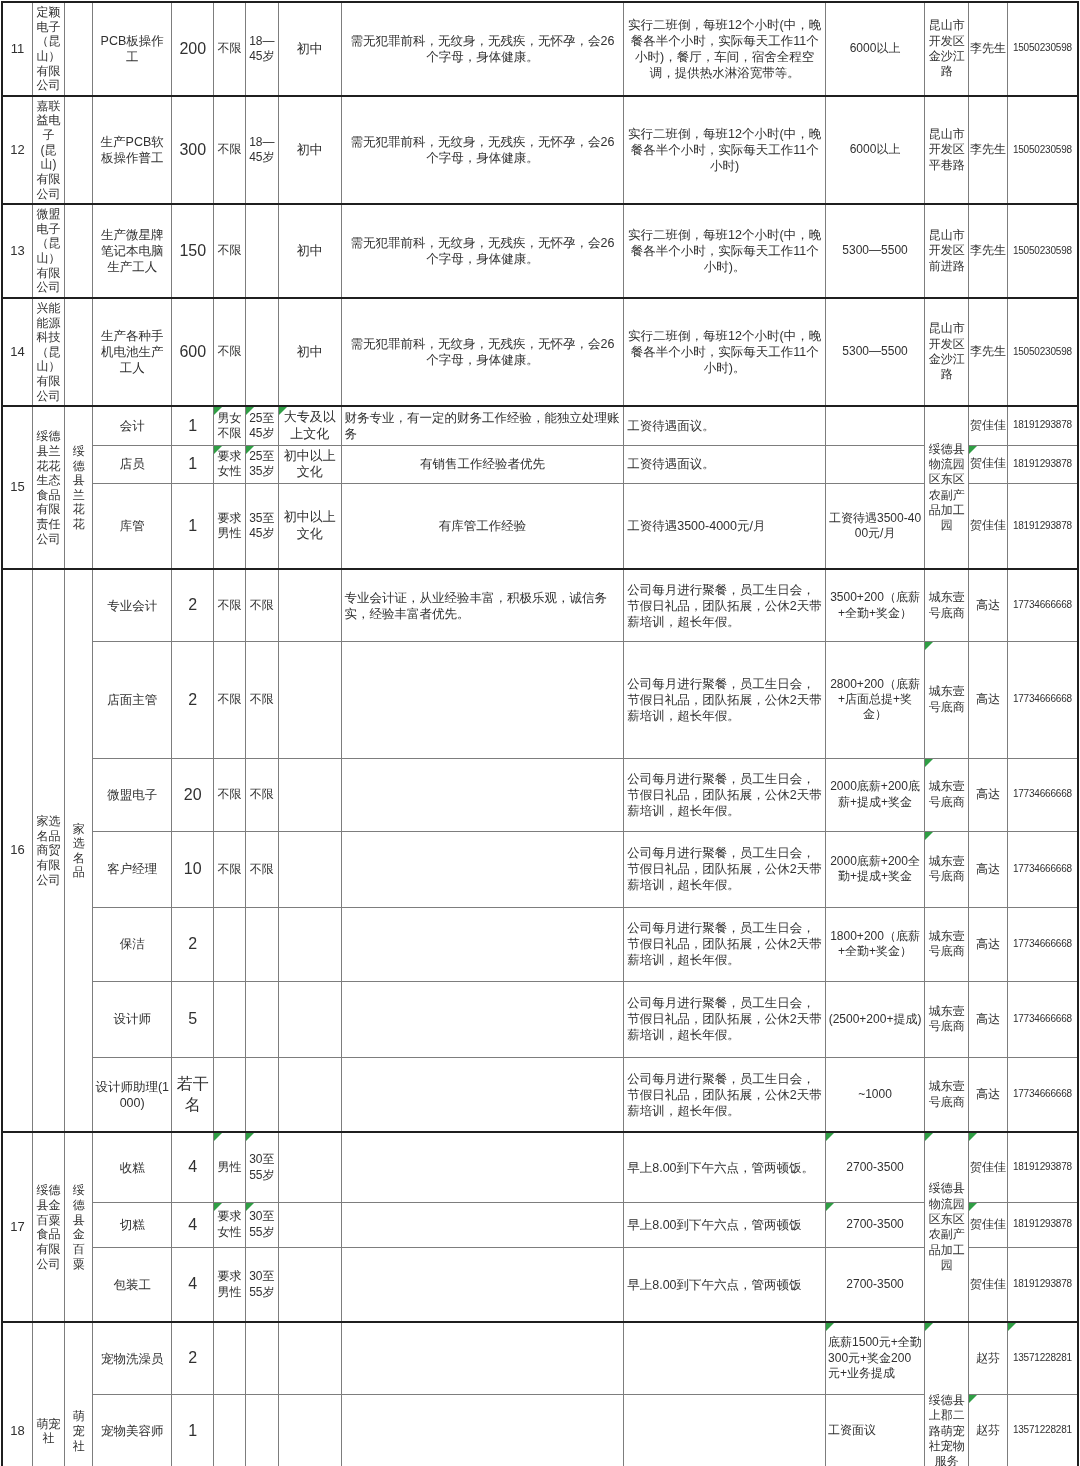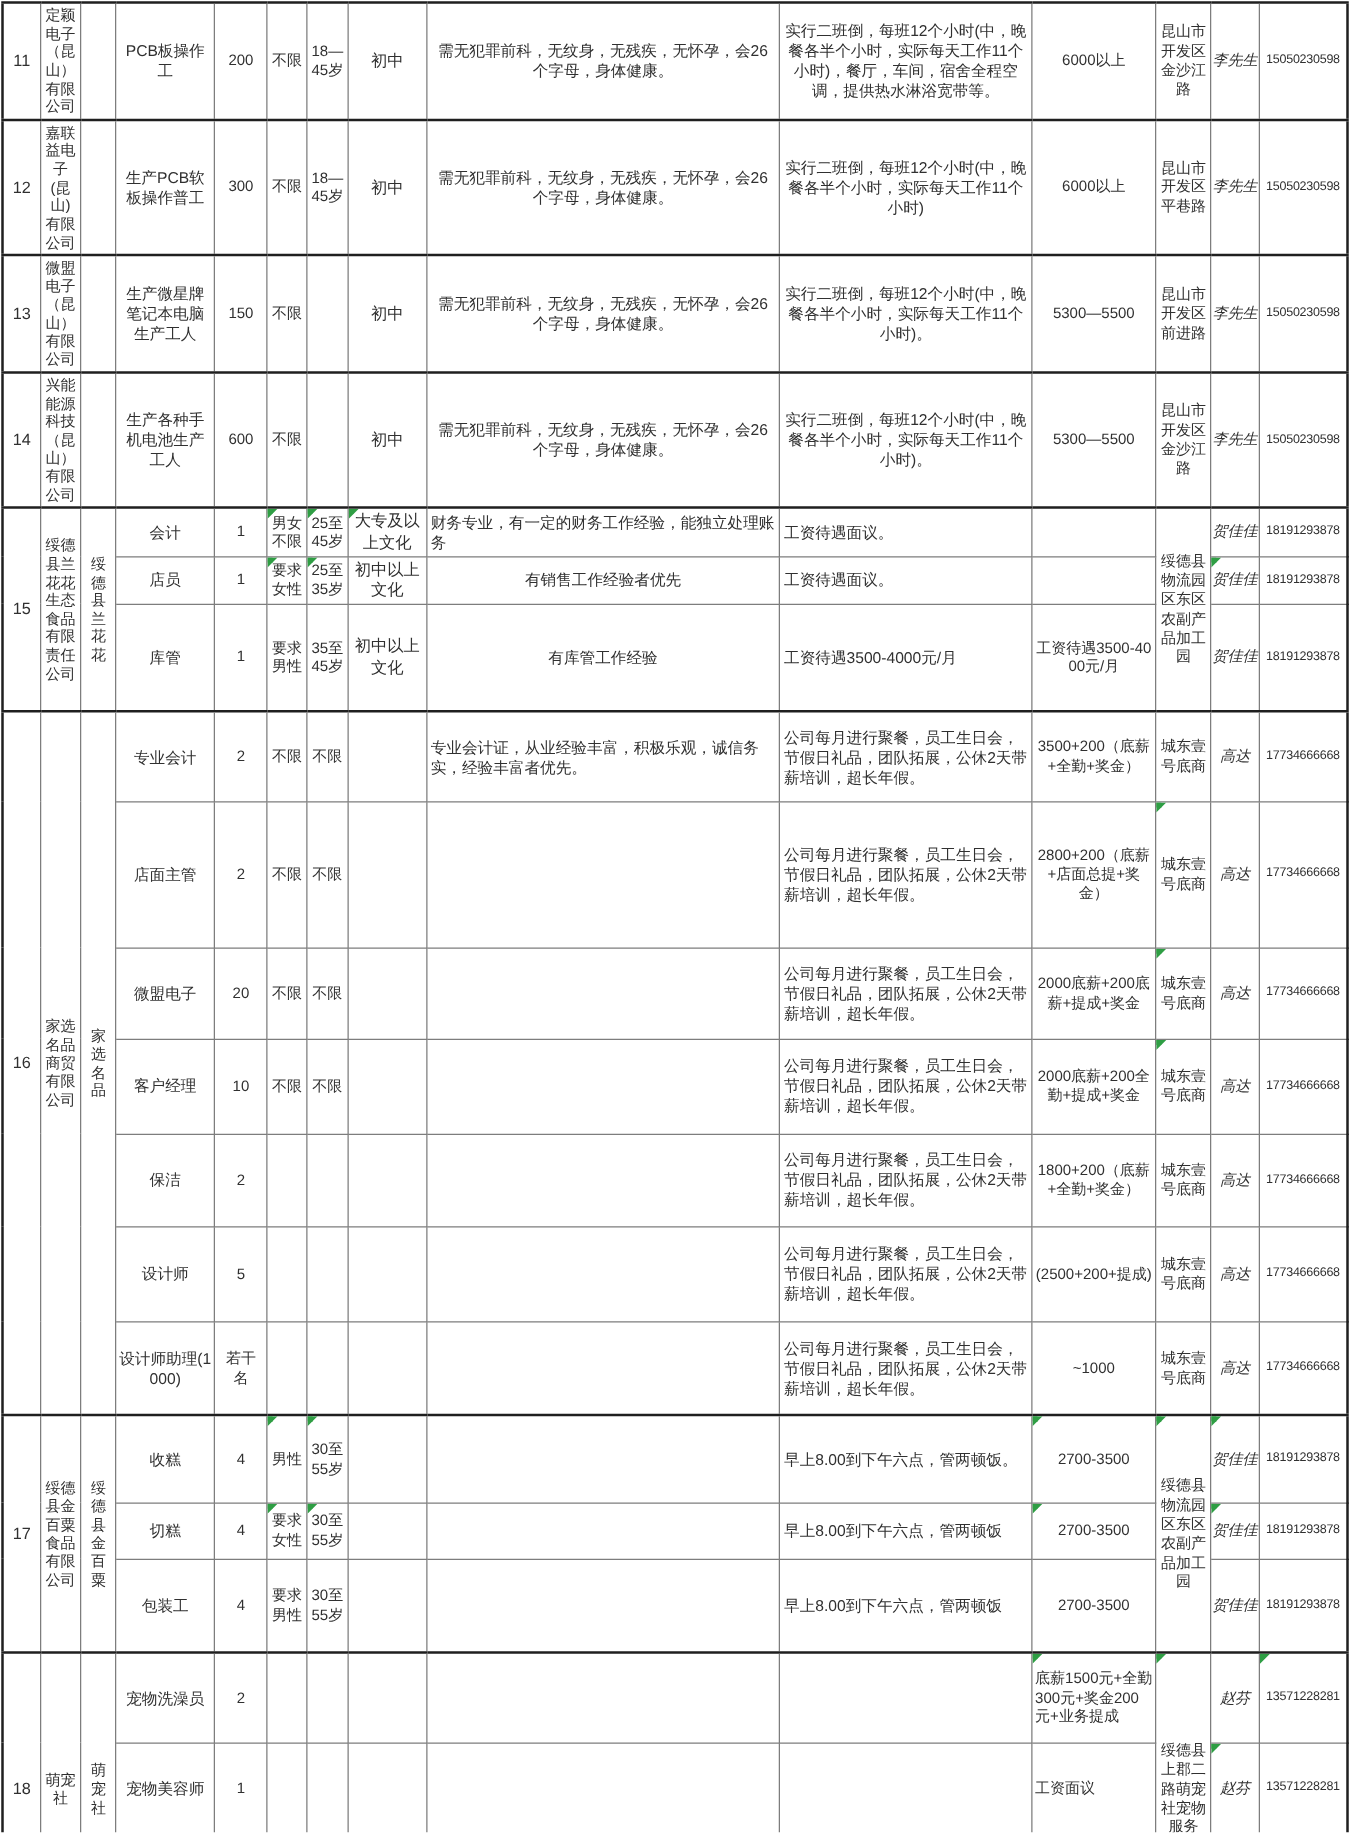--- a/index.html
+++ b/index.html
@@ -7,27 +7,27 @@
   .wrap{width:1080px;height:1466px;background:#ffffff;overflow:hidden;position:relative;}
   table.jobs{border-collapse:collapse;table-layout:fixed;width:1078px;margin:1px 0 0 1px;
              border:2px solid #1f1f1f;background:#ffffff;}
   td{border:1px solid #7d7d7d;vertical-align:middle;text-align:center;
      padding:2px 3px;font-size:12.5px;line-height:1.28;overflow:hidden;
      word-break:break-all;position:relative;}
   tr.gs td{border-top:2px solid #1f1f1f;}
   td.c-no{font-size:13px;}
   td.c-comp,td.c-short{font-size:12px;padding:2px 2px;line-height:1.22;}
   td.c-pos{font-size:12.5px;padding:2px 2px;}
-  td.c-cnt{font-size:12px;}
+  td.c-cnt{font-size:16px;}
   td.c-gen,td.c-age{font-size:12px;padding:2px 1px;}
   td.c-edu{font-size:13px;padding:2px 1px;}
   td.c-req,td.c-sch{font-size:12.5px;}
   td.c-sal{font-size:12px;padding:2px 2px;}
   td.c-adr{font-size:12px;padding:6px 1px;}
-  td.c-con{font-size:12px;padding:1px 0;font-style:italic;}
+  td.c-con{font-size:12px;padding:1px 0;}
   td.c-pho{font-size:10px;letter-spacing:-0.2px;white-space:nowrap;padding:10px 1px;}
   td.al{text-align:left;}
   td.gc::after{content:"";position:absolute;top:0;left:0;width:0;height:0;
      border:4px solid transparent;border-top-color:#2f9e44;border-left-color:#2f9e44;}
 </style>
 </head>
 <body>
 
 <div class="wrap">
   <table class="jobs" id="jobs-table">

